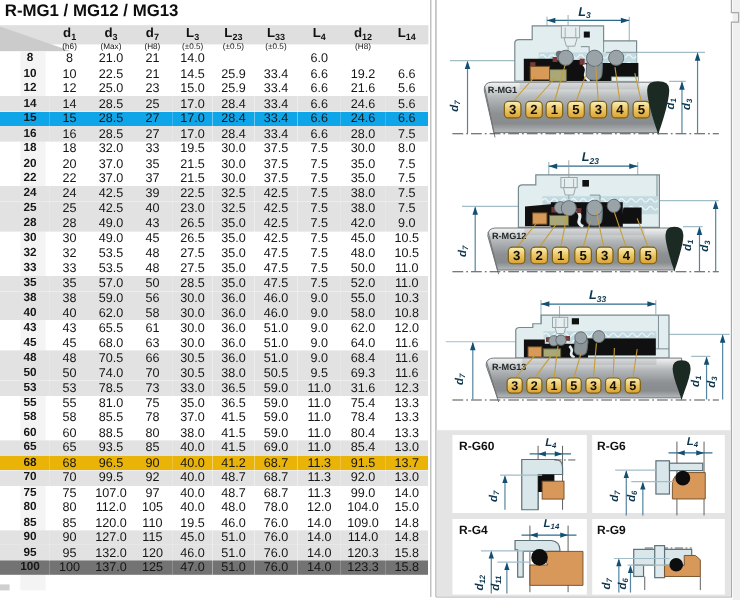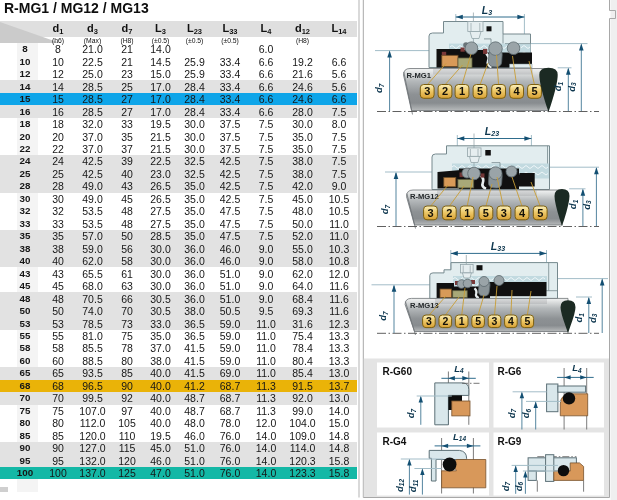--- a/index.html
+++ b/index.html
@@ -473,21 +473,21 @@
           <td class="c">95</td>
           <td class="c">132.0</td>
           <td class="c">120</td>
           <td class="c">46.0</td>
           <td class="c">51.0</td>
           <td class="c">76.0</td>
           <td class="c">14.0</td>
           <td class="c">120.3</td>
           <td class="c">15.8</td>
         </tr>
-<tr style="background:#14b8a6;">
+<tr style="background:#737373;">
           <td class="c0">100</td>
           <td class="c">100</td>
           <td class="c">137.0</td>
           <td class="c">125</td>
           <td class="c">47.0</td>
           <td class="c">51.0</td>
           <td class="c">76.0</td>
           <td class="c">14.0</td>
           <td class="c">123.3</td>
           <td class="c">15.8</td>

